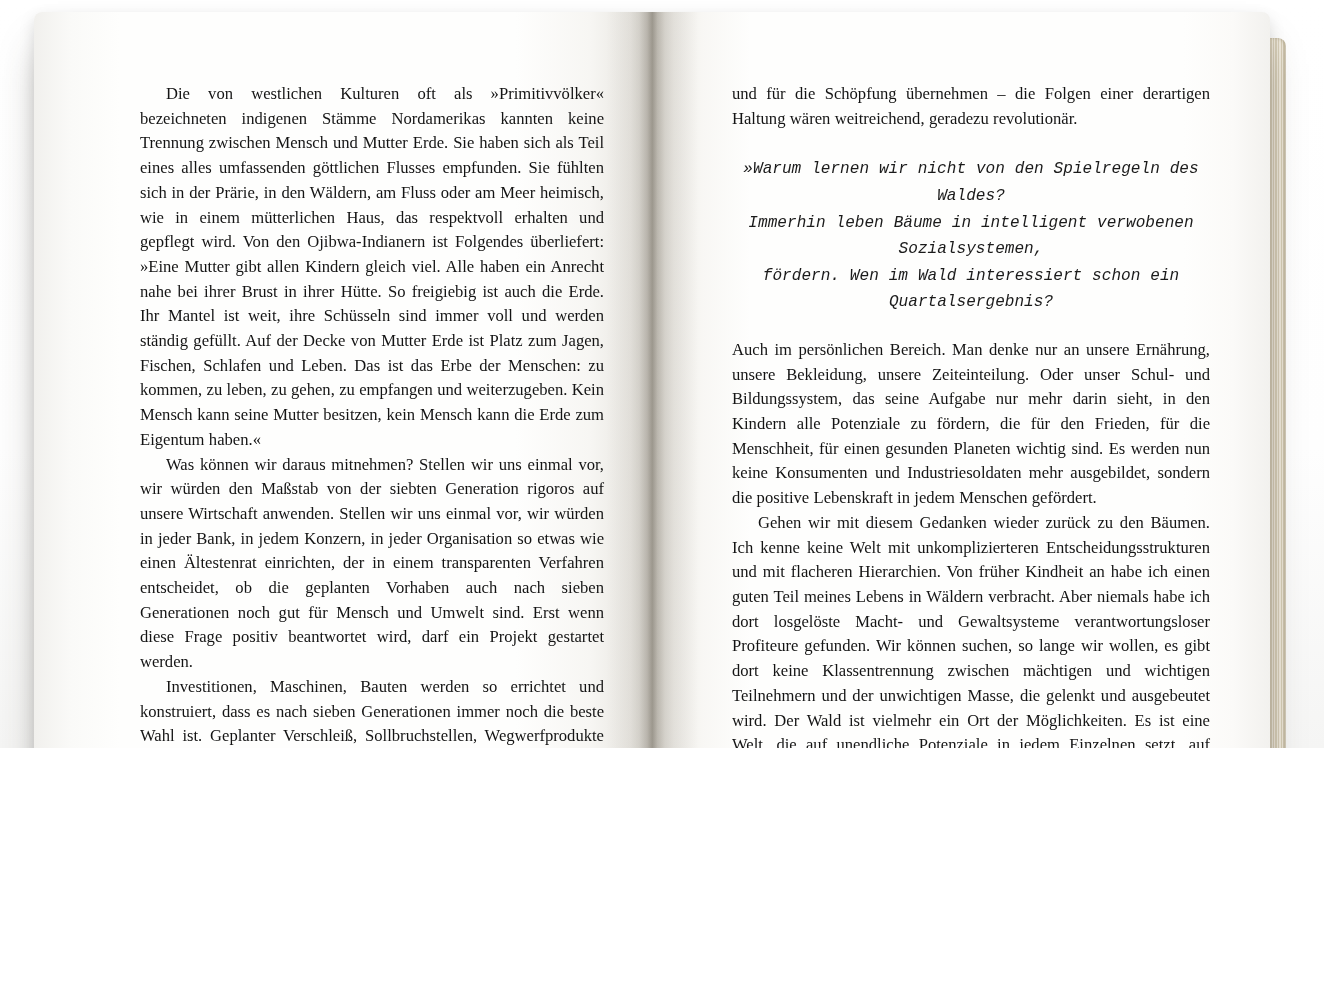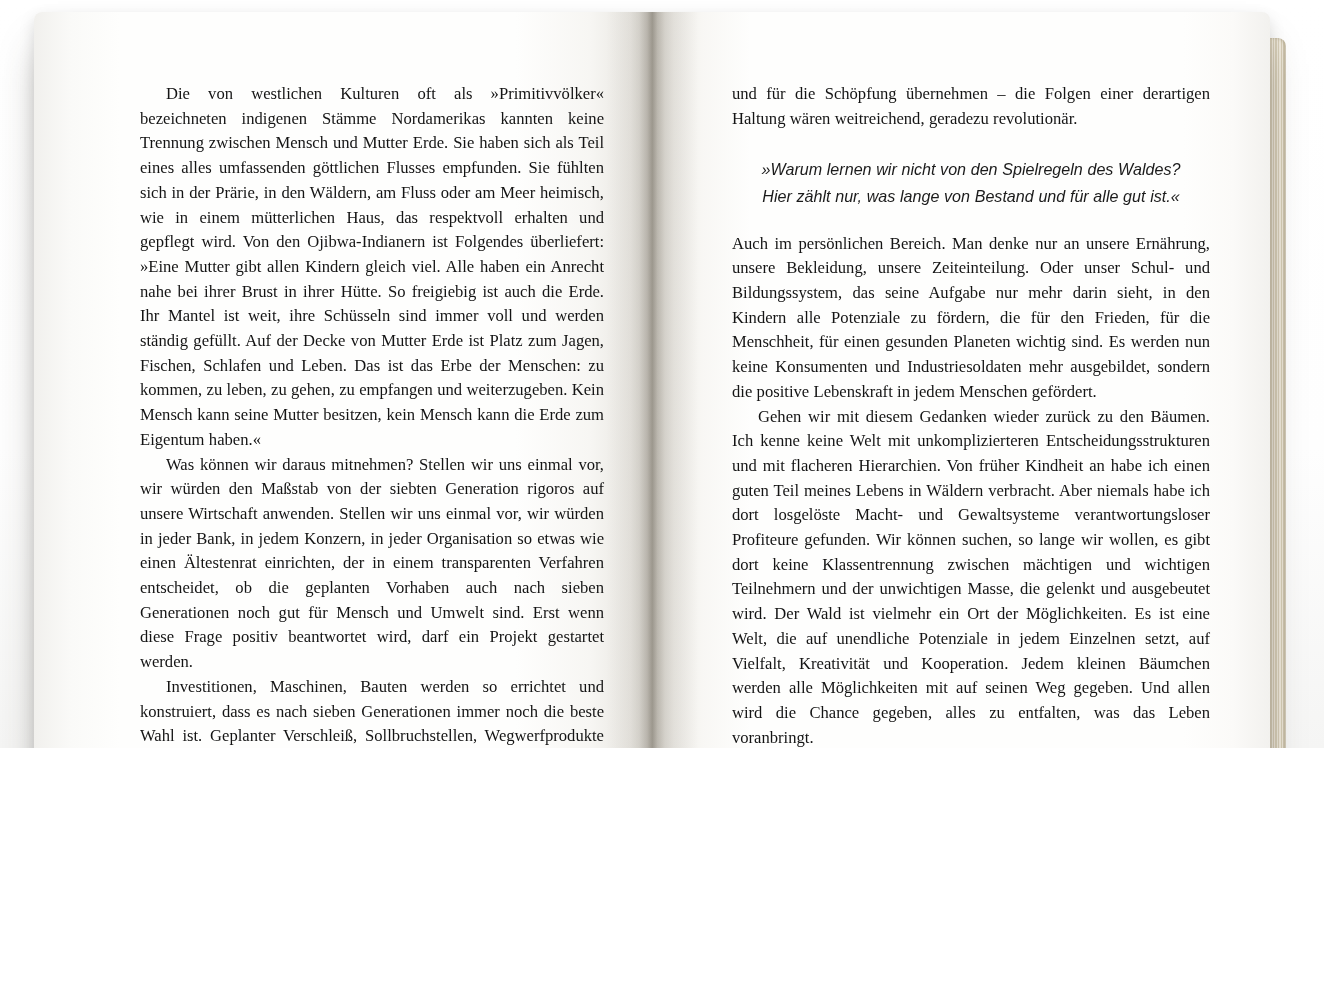--- a/index.html
+++ b/index.html
@@ -89,21 +89,21 @@
   .page.right .page-text { left: 80px;  width: 478px; }
 
   .para { margin: 0; text-indent: 26px; }
   .para.no-indent { text-indent: 0; }
 
   .quote {
     margin: 25px 0 22px;
     padding: 0 6px;
     text-align: center;
     font-style: italic;
-    font-family: Liberation Sans, sans-serif;
+    font-family: Liberation Mono, monospace;
     font-size: 16.1px; line-height: 26.6px;
     color: #1b1b1b;
   }
 
   
   .footer {
     position: absolute; top: 864px;
     display: flex; align-items: baseline;
   }
   .page.left  .footer { left: 106px; width: 464px; }
@@ -139,21 +139,22 @@
           <span class="page-number">184</span>
           <span class="running-title"><span class="chap">10</span><span>Die Spielregeln des Waldes</span></span>
         </div>
       </div>
 
       <div class="page right">
         <div class="page-text">
           <p class="para no-indent">und für die Schöpfung übernehmen – die Folgen einer derartigen Haltung wären weitreichend, geradezu revolutionär.</p>
           <div class="quote">
             <div class="quote-line">»Warum lernen wir nicht von den Spielregeln des Waldes?</div>
-            <div class="quote-line">Hier zählt nur, was lange von Bestand und für alle gut ist.«</div>
+            <div class="quote-line">Immerhin leben Bäume in intelligent verwobenen Sozialsystemen,</div>
+            <div class="quote-line">fördern. Wen im Wald interessiert schon ein Quartalsergebnis?</div>
           </div>
           <p class="para no-indent">Auch im persönlichen Bereich. Man denke nur an unsere Ernährung, unsere Bekleidung, unsere Zeiteinteilung. Oder unser Schul- und Bildungssystem, das seine Aufgabe nur mehr darin sieht, in den Kindern alle Potenziale zu fördern, die für den Frieden, für die Menschheit, für einen gesunden Planeten wichtig sind. Es werden nun keine Konsumenten und Industriesoldaten mehr ausgebildet, sondern die positive Lebenskraft in jedem Menschen gefördert.</p>
           <p class="para">Gehen wir mit diesem Gedanken wieder zurück zu den Bäumen. Ich kenne keine Welt mit unkomplizierteren Entscheidungsstrukturen und mit flacheren Hierarchien. Von früher Kindheit an habe ich einen guten Teil meines Lebens in Wäldern verbracht. Aber niemals habe ich dort losgelöste Macht- und Gewaltsysteme verantwortungsloser Profiteure gefunden. Wir können suchen, so lange wir wollen, es gibt dort keine Klassentrennung zwischen mächtigen und wichtigen Teilnehmern und der unwichtigen Masse, die gelenkt und ausgebeutet wird. Der Wald ist vielmehr ein Ort der Möglichkeiten. Es ist eine Welt, die auf unendliche Potenziale in jedem Einzelnen setzt, auf Vielfalt, Kreativität und Kooperation. Jedem kleinen Bäumchen werden alle Möglichkeiten mit auf seinen Weg gegeben. Und allen wird die Chance gegeben, alles zu entfalten, was das Leben voranbringt.</p>
         </div>
         <div class="footer">
           <span class="running-title"><span class="chap">10</span><span>Die Spielregeln des Waldes</span></span>
           <span class="page-number">252</span>
         </div>
       </div>
 

